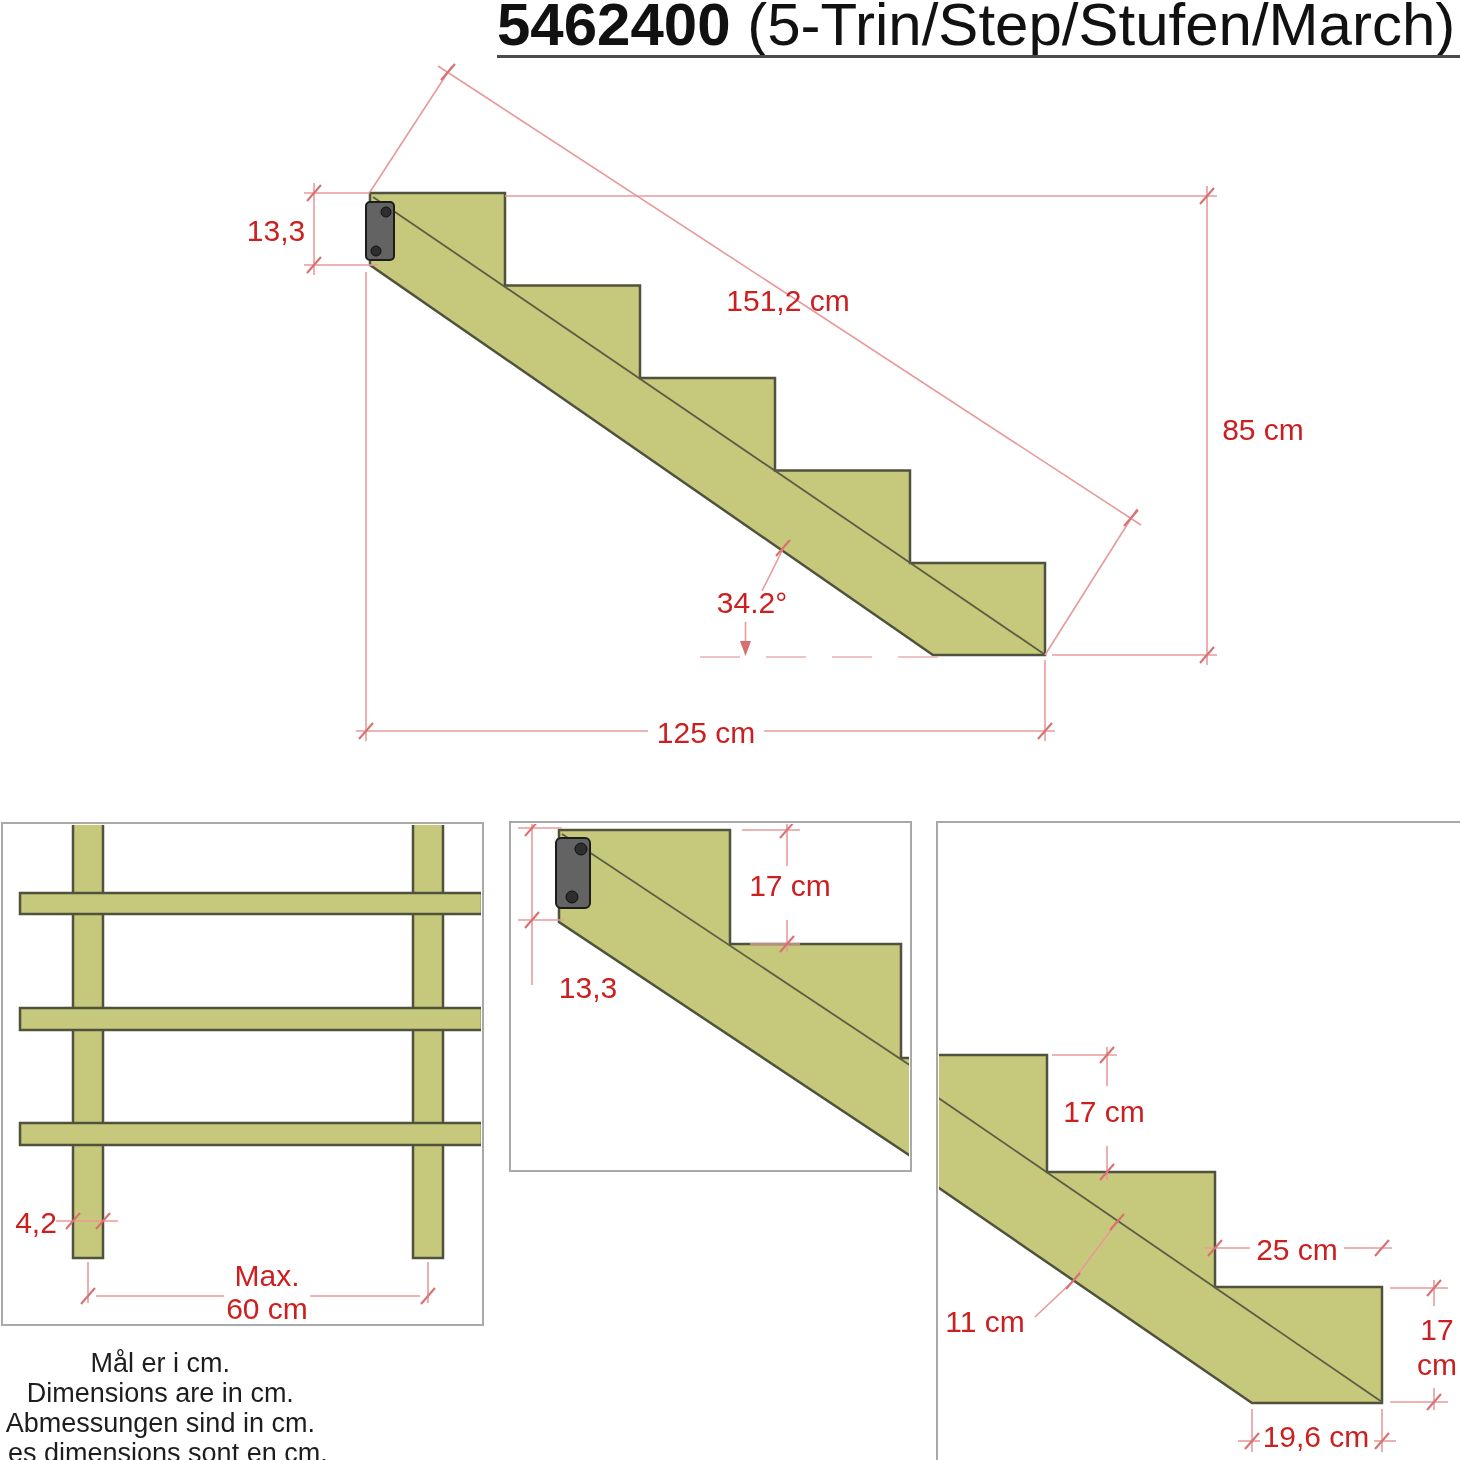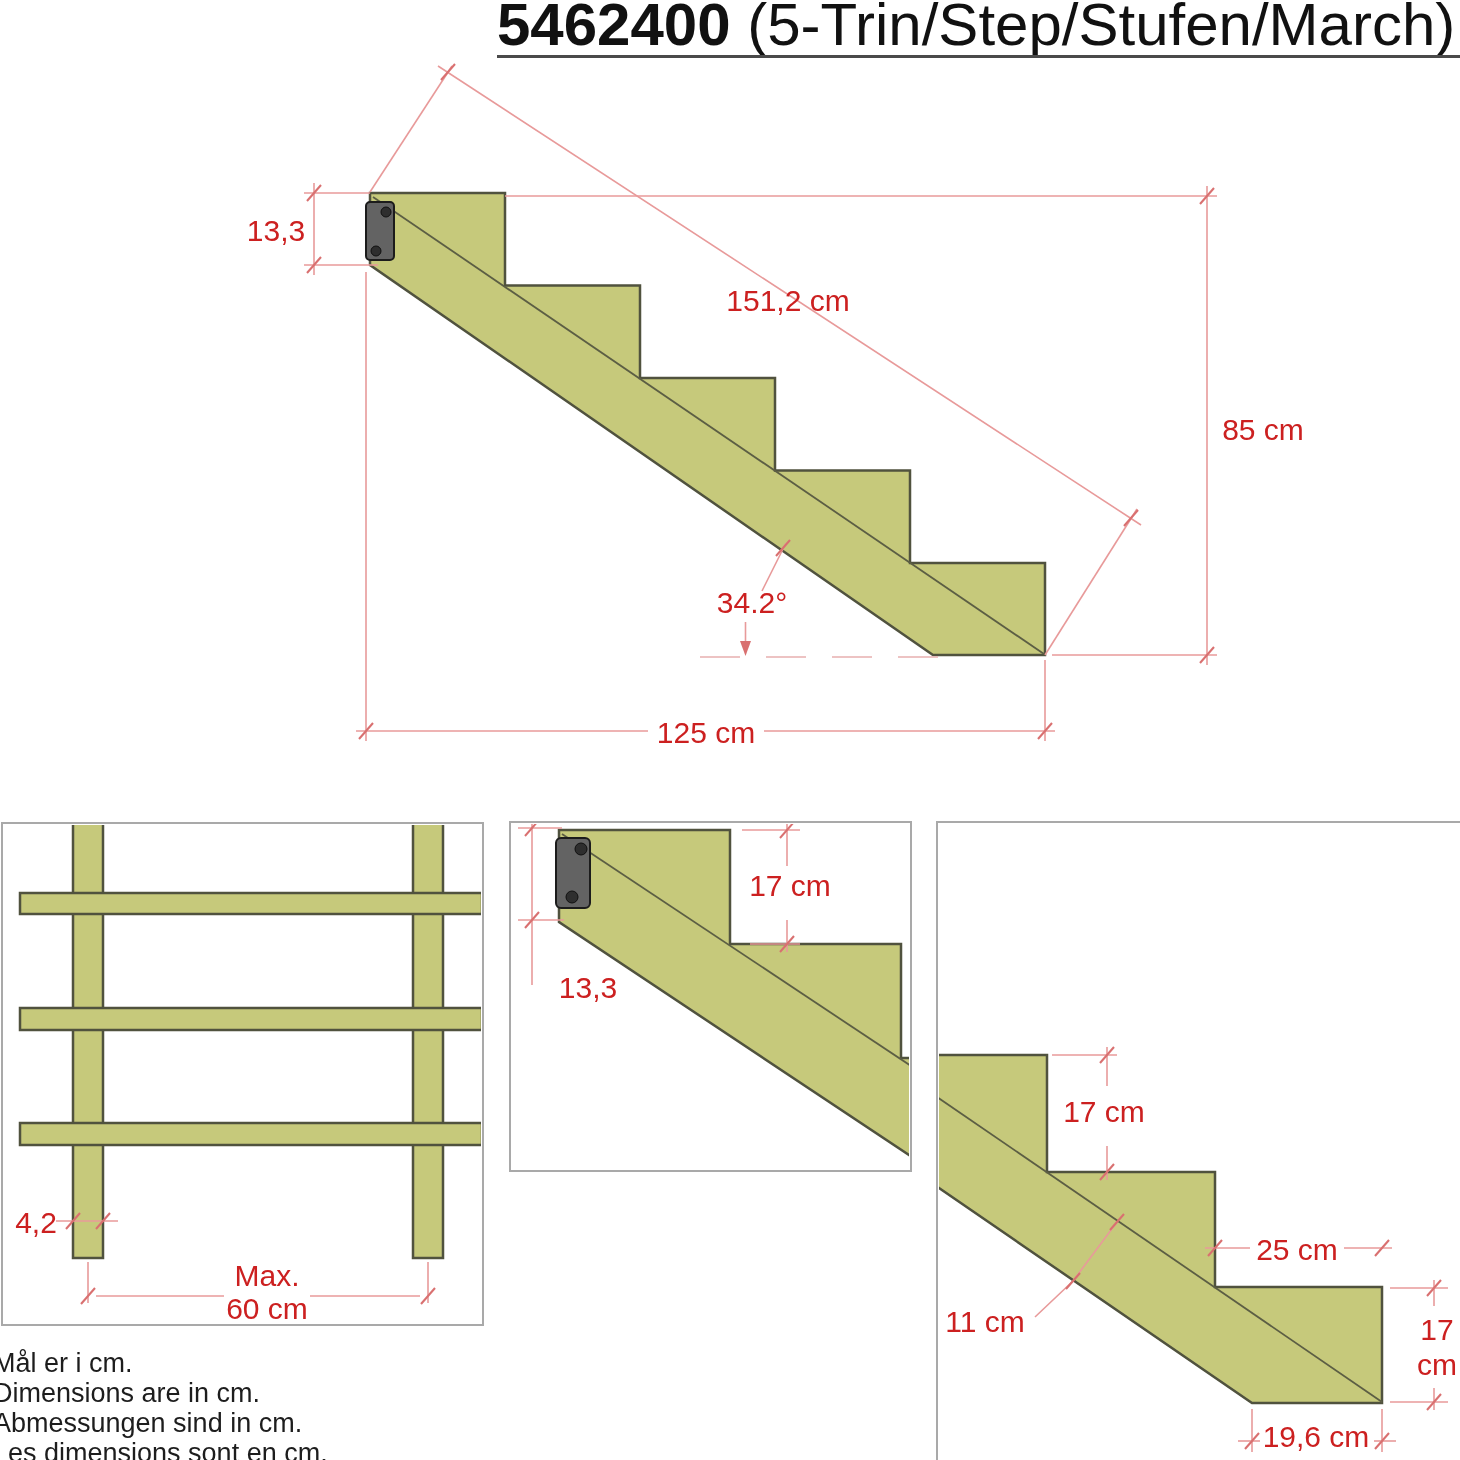--- a/index.html
+++ b/index.html
@@ -1,17 +1,17 @@
 <!DOCTYPE html>
 <html><head>
 <meta charset="utf-8">
 <style>
   html,body{margin:0;padding:0;background:#ffffff;}
   .page{position:relative;width:1460px;height:1460px;background:#ffffff;overflow:hidden;
-        font-family:"Liberation Sans",sans-serif;}
+        font-family:"Liberation Sans",sans-serif;text-align:center;}
   .title{position:absolute;left:497px;top:-10px;white-space:nowrap;font-size:60px;color:#111;}
   .title .code{font-weight:bold;}
   .title-underline{position:absolute;left:497px;top:55px;width:963px;height:3px;background:#4a4a4a;}
   .notes{position:absolute;left:-7px;top:1348px;font-size:27px;line-height:30px;color:#1d1d1d;}
   svg.drawing{position:absolute;left:0;top:0;}
   .wood{fill:#c6c97b;stroke:#50523e;stroke-width:2.5;stroke-linejoin:miter;}
   .inner{stroke:#5c5e44;stroke-width:1.8;fill:none;}
   .bracket{fill:#636363;stroke:#1c1c1c;stroke-width:2;}
   .screw{fill:#2e2e2e;stroke:#101010;stroke-width:1;}
   .box{fill:none;stroke:#a9a9a9;stroke-width:2;}

